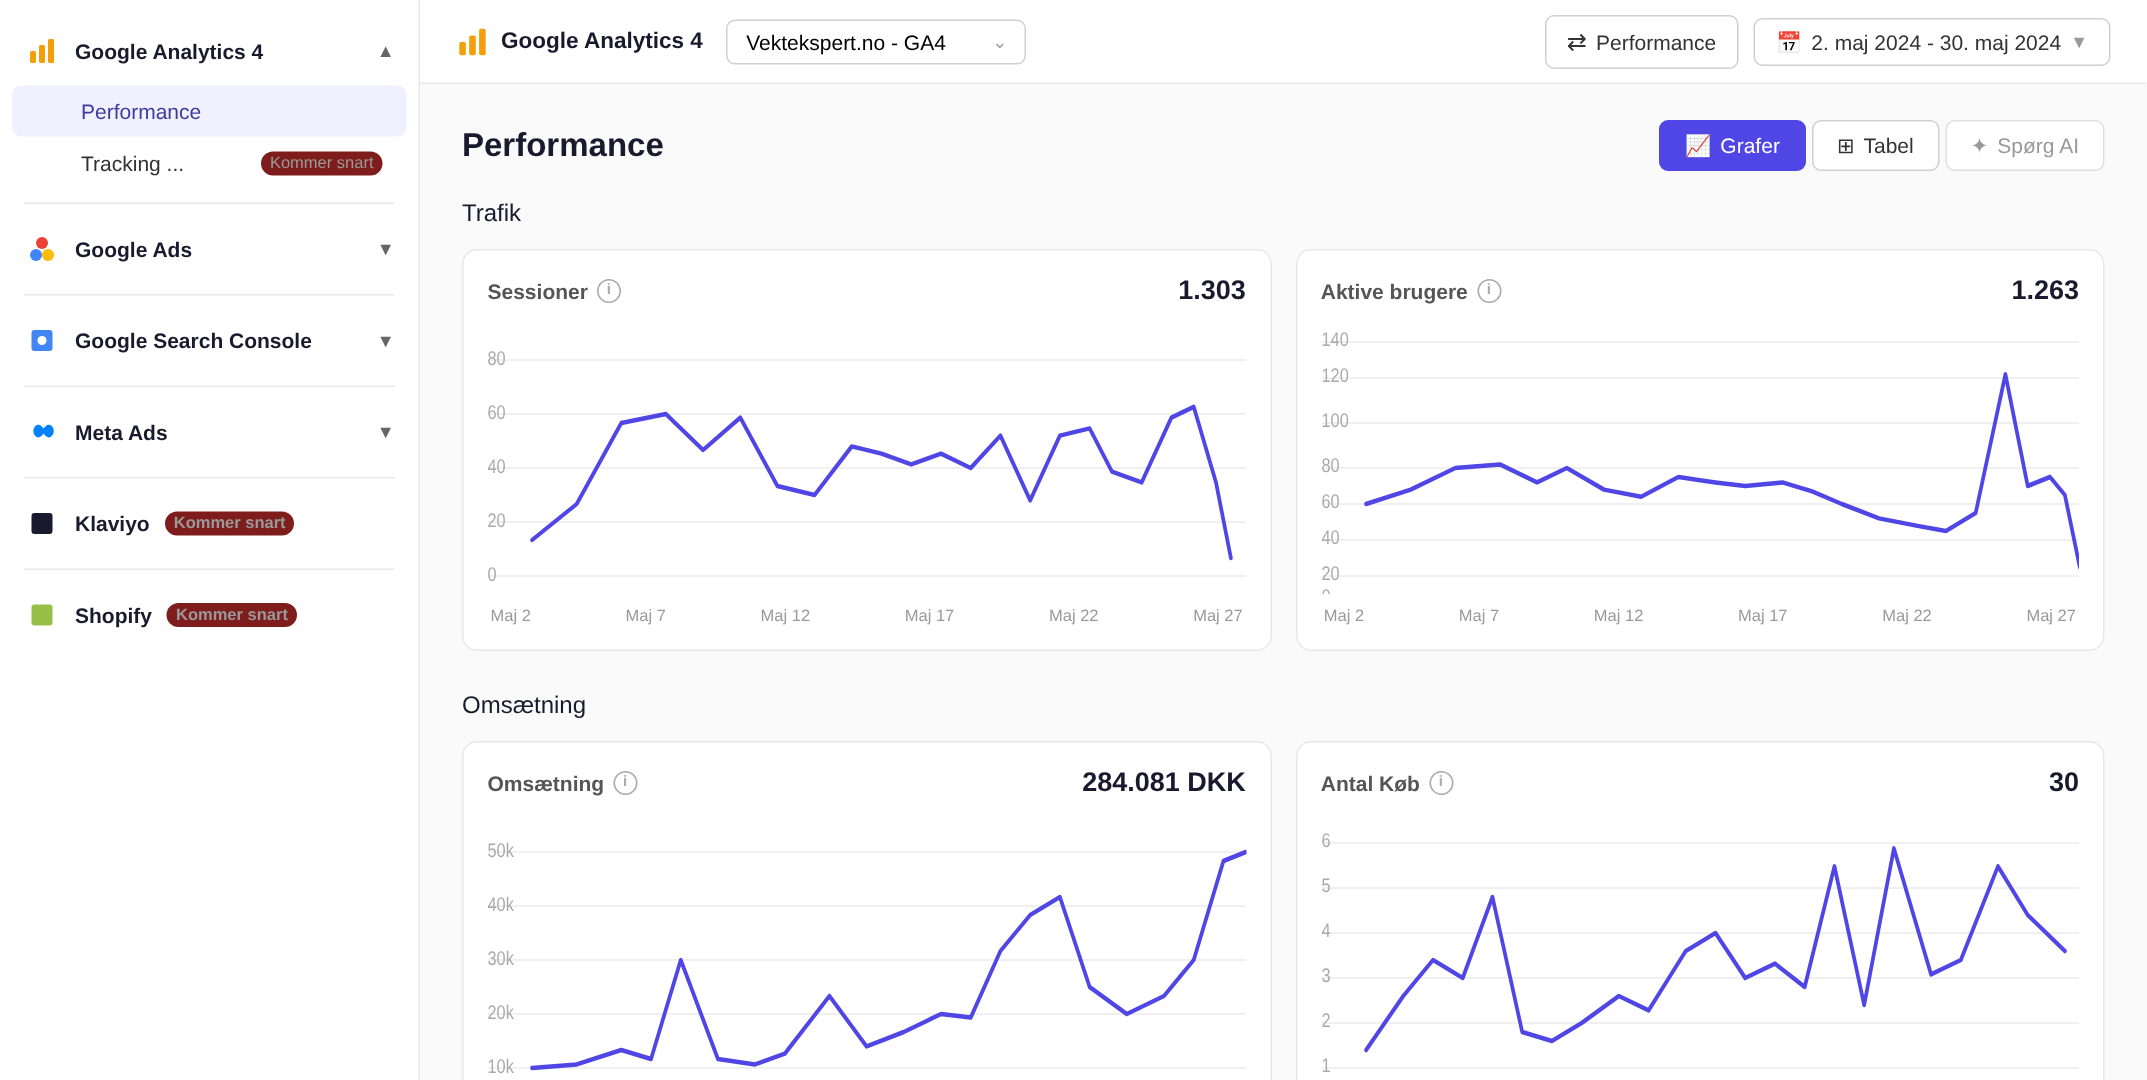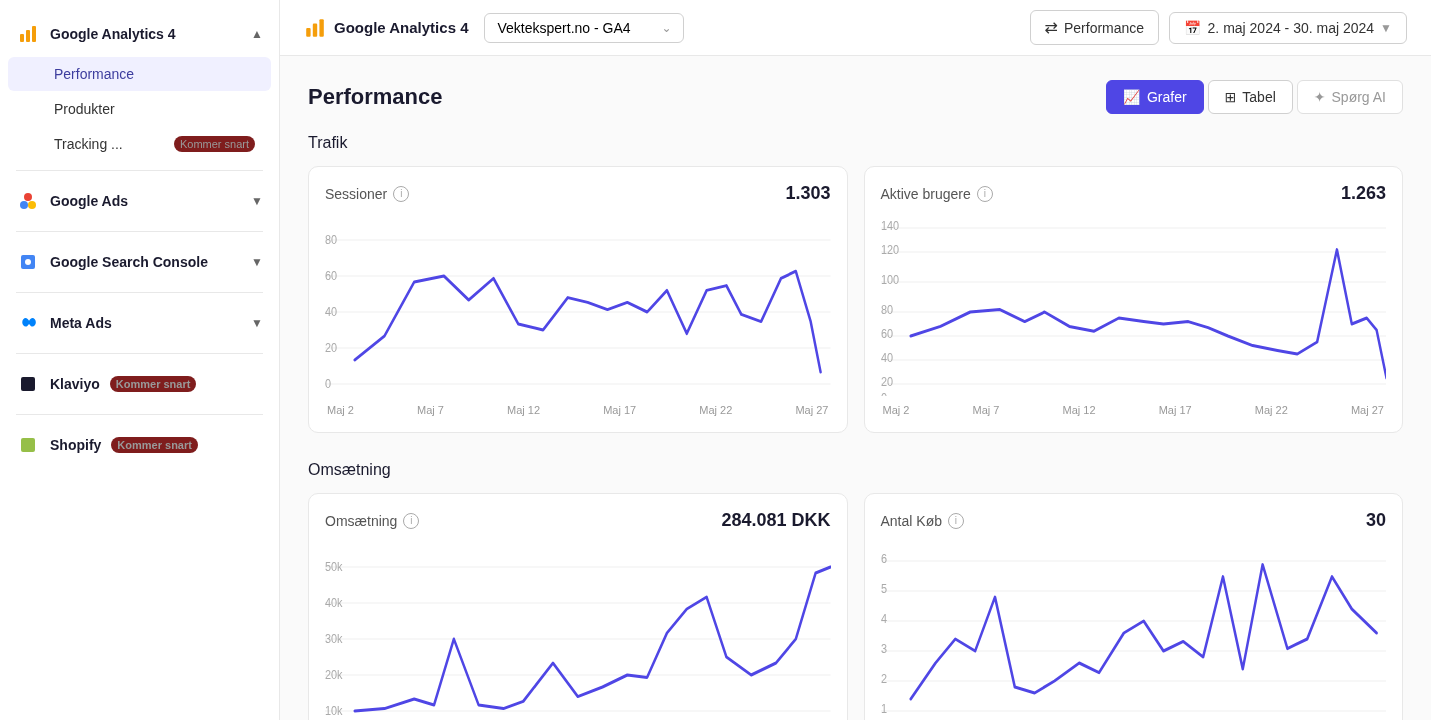--- a/index.html
+++ b/index.html
@@ -213,21 +213,21 @@
       align-items: center;
       justify-content: space-between;
       margin-bottom: 12px;
     }
     .chart-title-row {
       display: flex;
       align-items: center;
       gap: 6px;
       font-size: 14px;
       color: #555;
-      font-weight: 400;
+      font-weight: 700;
     }
     .chart-value {
       font-size: 18px;
       font-weight: 700;
       color: #1a1a2e;
     }
     .info-icon {
       width: 16px;
       height: 16px;
       border-radius: 50%;
@@ -279,23 +279,20 @@
           <rect x="2" y="10" width="4" height="8" rx="1" fill="#f59e0b"></rect>
           <rect x="8" y="6" width="4" height="12" rx="1" fill="#f59e0b"></rect>
           <rect x="14" y="2" width="4" height="16" rx="1" fill="#f59e0b"></rect>
         </svg>
       </div>
       <span>Google Analytics 4</span>
       <span class="chevron">▲</span>
     </div>
     <div class="sidebar-sub-item active">
       <span>Performance</span>
-    </div>
-    <div class="sidebar-sub-item">
-      <span>Produkter</span>
     </div>
     <div class="sidebar-sub-item">
       <span>Tracking ...</span>
       <span class="coming-soon">Kommer snart</span>
     </div>
   </div>
 
   <div class="sidebar-divider"></div>
 
   <div class="sidebar-section">

